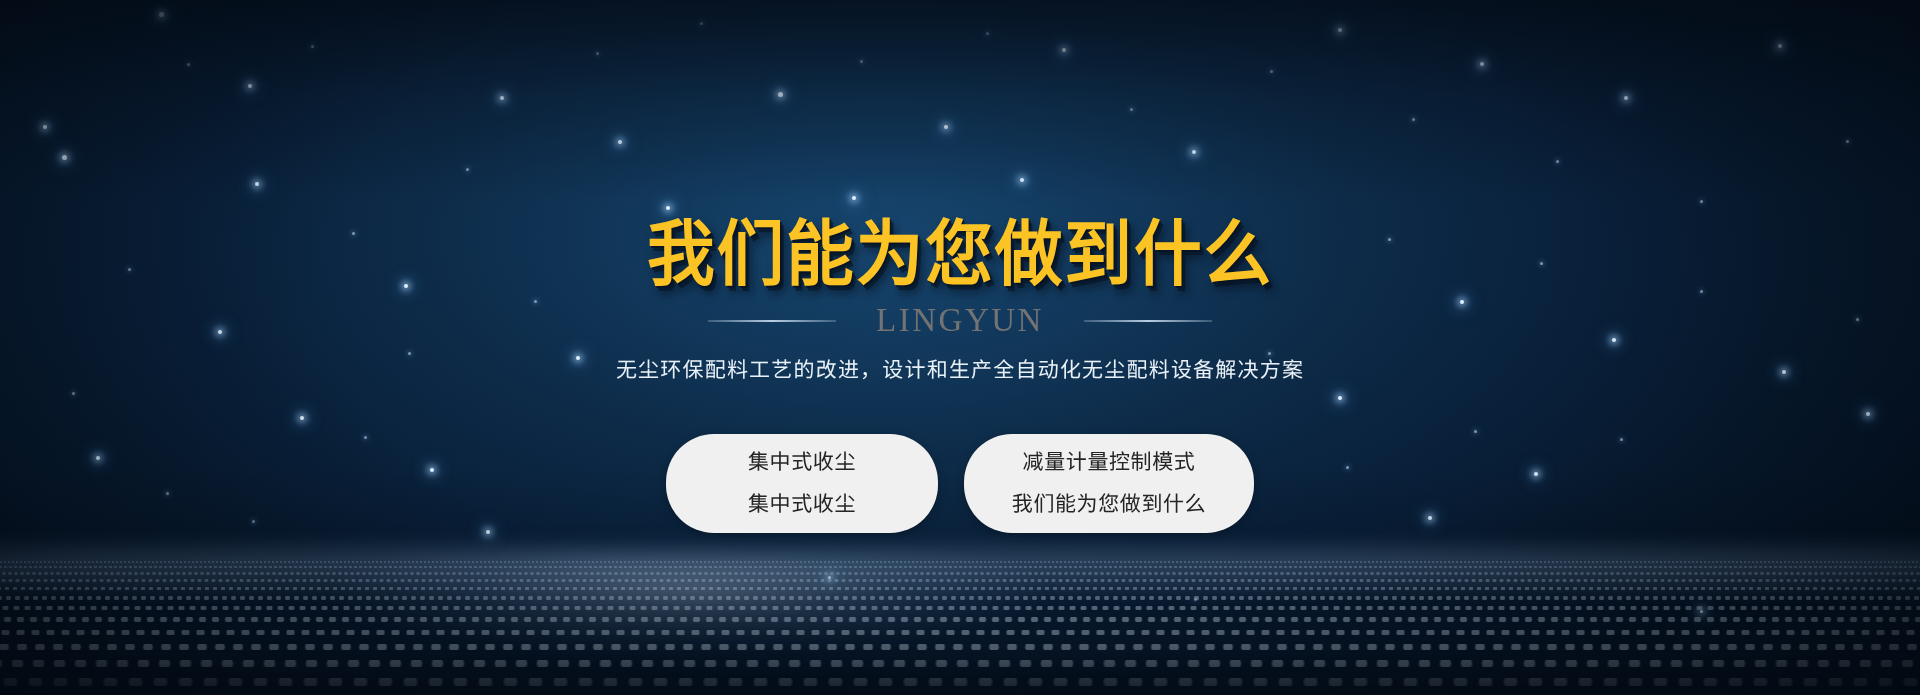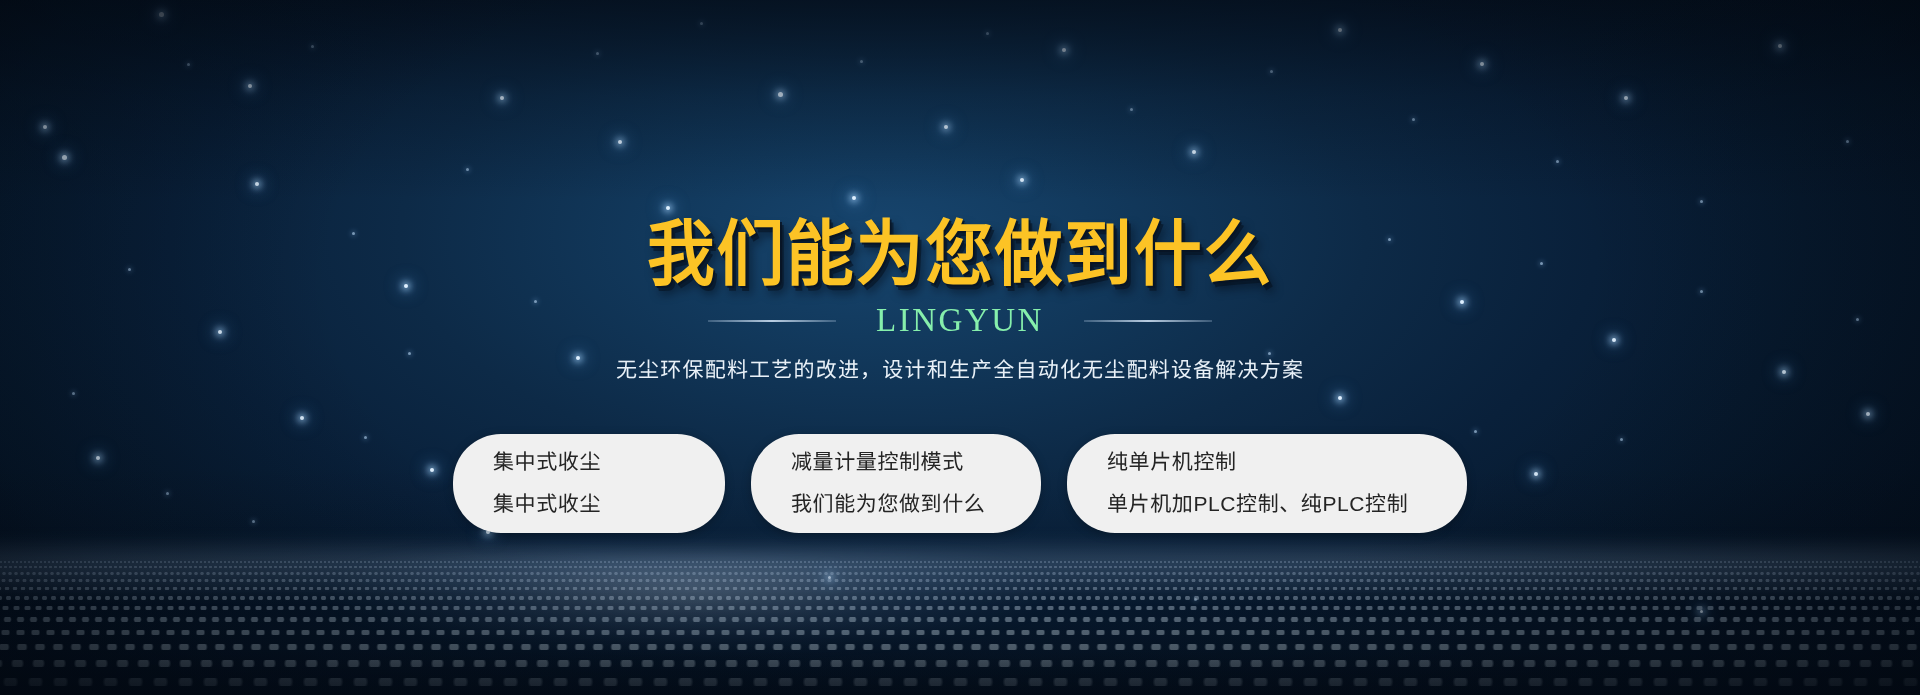--- a/index.html
+++ b/index.html
@@ -144,21 +144,21 @@
   }
   .sub-line {
     width: 128px;
     height: 2px;
     background: linear-gradient(to right, rgba(190,212,235,0.25), rgba(208,226,245,0.88), rgba(190,212,235,0.25));
   }
   .sub-text {
     font-family: "Liberation Serif", "DejaVu Serif", serif;
     font-size: 33px;
     letter-spacing: 2.5px;
-    color: #86efac;
+    color: #737373;
     line-height: 1;
     white-space: nowrap;
   }
 
   .desc {
     margin-top: 22px;
     font-size: 21px;
     color: #e9f1f8;
     letter-spacing: 1.2px;
     line-height: 1;
@@ -169,21 +169,21 @@
     display: flex;
     align-items: stretch;
     gap: 26px;
     margin-top: 33px;
   }
   .pill {
     background: #f0f0f0;
     border-radius: 48px;
     display: flex;
     flex-direction: column;
-    align-items: flex-start;
+    align-items: center;
     justify-content: center;
     padding: 17px 40px 19px;
     box-shadow: 0 2px 10px rgba(0,0,0,0.25);
   }
   .pill-line {
     font-size: 21px;
     color: #242424;
     letter-spacing: .6px;
     line-height: 1;
     white-space: nowrap;
@@ -312,20 +312,16 @@
       <div class="pill p1">
         <span class="pill-line">集中式收尘</span>
         <span class="pill-line">集中式收尘</span>
       </div>
 
       <div class="pill p2">
         <span class="pill-line">减量计量控制模式</span>
         <span class="pill-line">我们能为您做到什么</span>
       </div>
 
-      <div class="pill p3">
-        <span class="pill-line">纯单片机控制</span>
-        <span class="pill-line">单片机加PLC控制、纯PLC控制</span>
-      </div>
 
     </div>
   </div>
 </div>
 
 </body></html>

